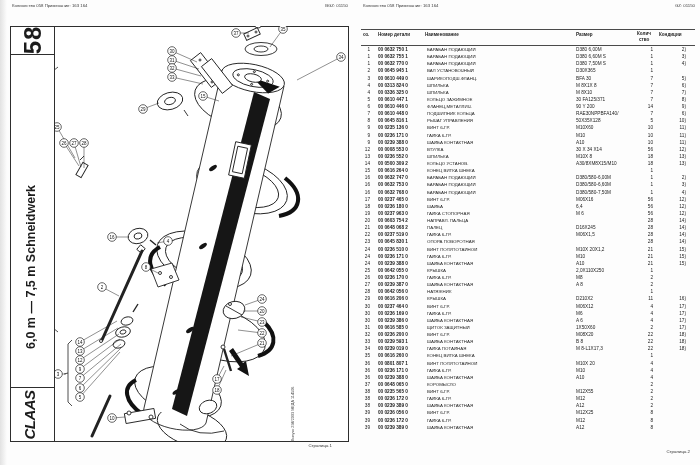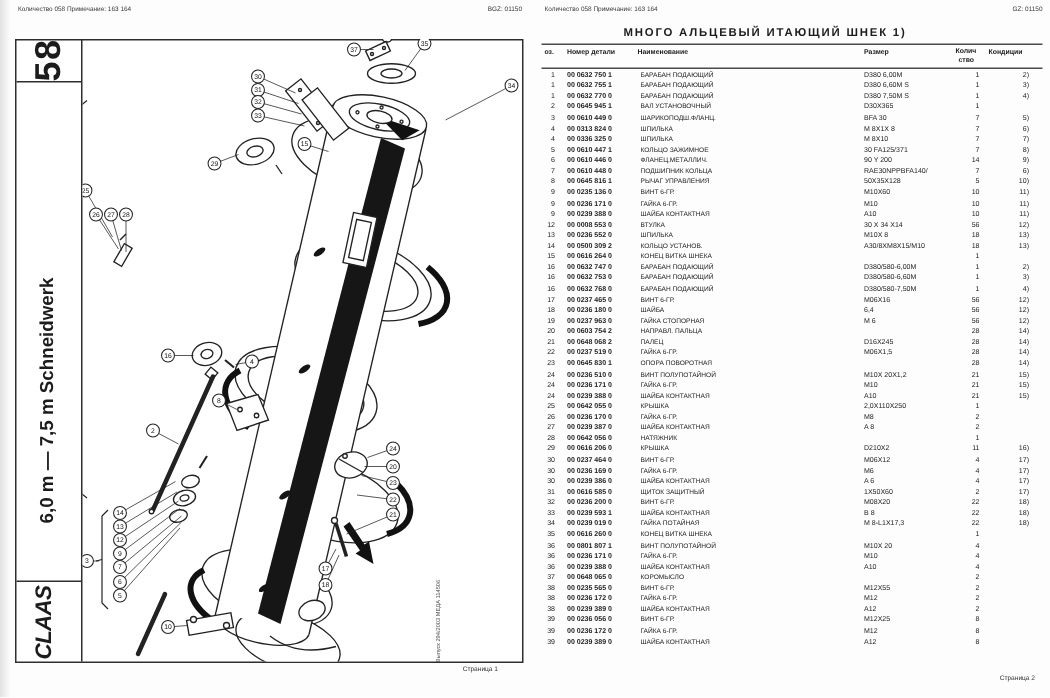--- a/index.html
+++ b/index.html
@@ -283,21 +283,20 @@
           <line x1="217" y1="390" x2="226" y2="370" stroke="#222" stroke-width="0.5"></line>
           <circle cx="217" cy="390" r="4.3" fill="#fff" stroke="#222" stroke-width="0.7"></circle>
           <text x="217" y="391.6" text-anchor="middle" font-size="4.5" fill="#111" stroke="none">18</text>
           <line x1="112" y1="418" x2="125" y2="417" stroke="#222" stroke-width="0.5"></line>
           <circle cx="112" cy="418" r="4.3" fill="#fff" stroke="#222" stroke-width="0.7"></circle>
           <text x="112" y="419.6" text-anchor="middle" font-size="4.5" fill="#111" stroke="none">10</text>
         </g>
     </g>
   </svg>
 
-  <div class="abs title">МНОГО  АЛЬЦЕВЫЙ   ИТАЮЩИЙ ШНЕК 1)</div>
 
   <div class="abs thead">
     <span style="left:2px;">оз.</span>
     <span style="left:17px;">Номер детали</span>
     <span style="left:64px;">Наименование</span>
     <span style="left:215px;">Размер</span>
     <span style="left:276px;top:1px;">Колич</span>
     <span style="left:278px;top:7px;">ство</span>
     <span style="left:298px;">Кондиции</span>
   </div>

